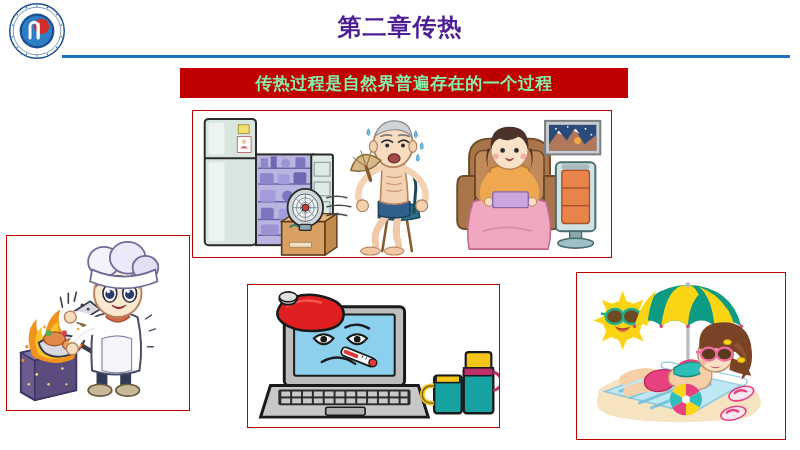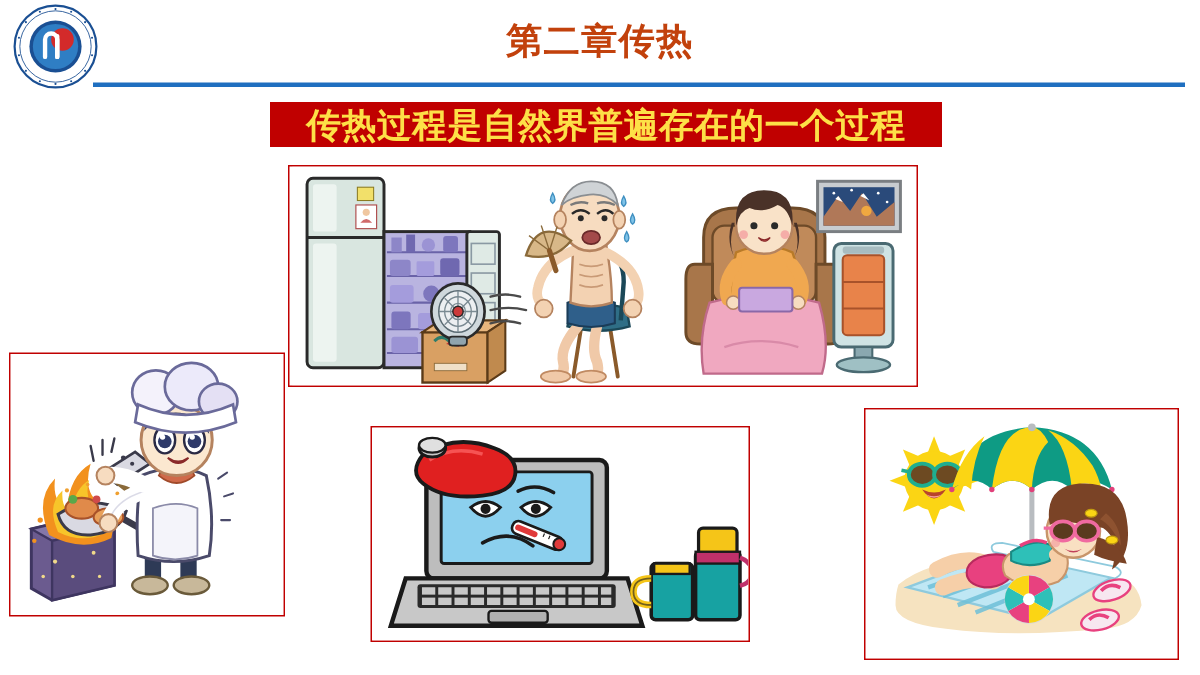--- a/index.html
+++ b/index.html
@@ -27,21 +27,21 @@
     height: 58px;
   }
   #page-title {
     position: absolute;
     left: 0;
     top: 10px;
     width: 800px;
     text-align: center;
     font-size: 24px;
     font-weight: bold;
-    color: #c2410c;
+    color: #4c1d95;
     letter-spacing: 1px;
     line-height: 34px;
   }
   #title-rule {
     position: absolute;
     left: 62px;
     top: 55px;
     width: 728px;
     height: 3px;
     background: #1f6fc0;
@@ -53,22 +53,22 @@
     left: 180px;
     top: 68px;
     width: 448px;
     height: 30px;
     background: #c00000;
     display: flex;
     align-items: center;
     justify-content: center;
   }
   #banner-text {
-    color: #fde047;
-    font-size: 23px;
+    color: #86efac;
+    font-size: 17px;
     font-weight: bold;
     letter-spacing: 0.5px;
     white-space: nowrap;
   }
 
   
   .panel {
     position: absolute;
     border: 1.5px solid #c00000;
     background: #ffffff;

